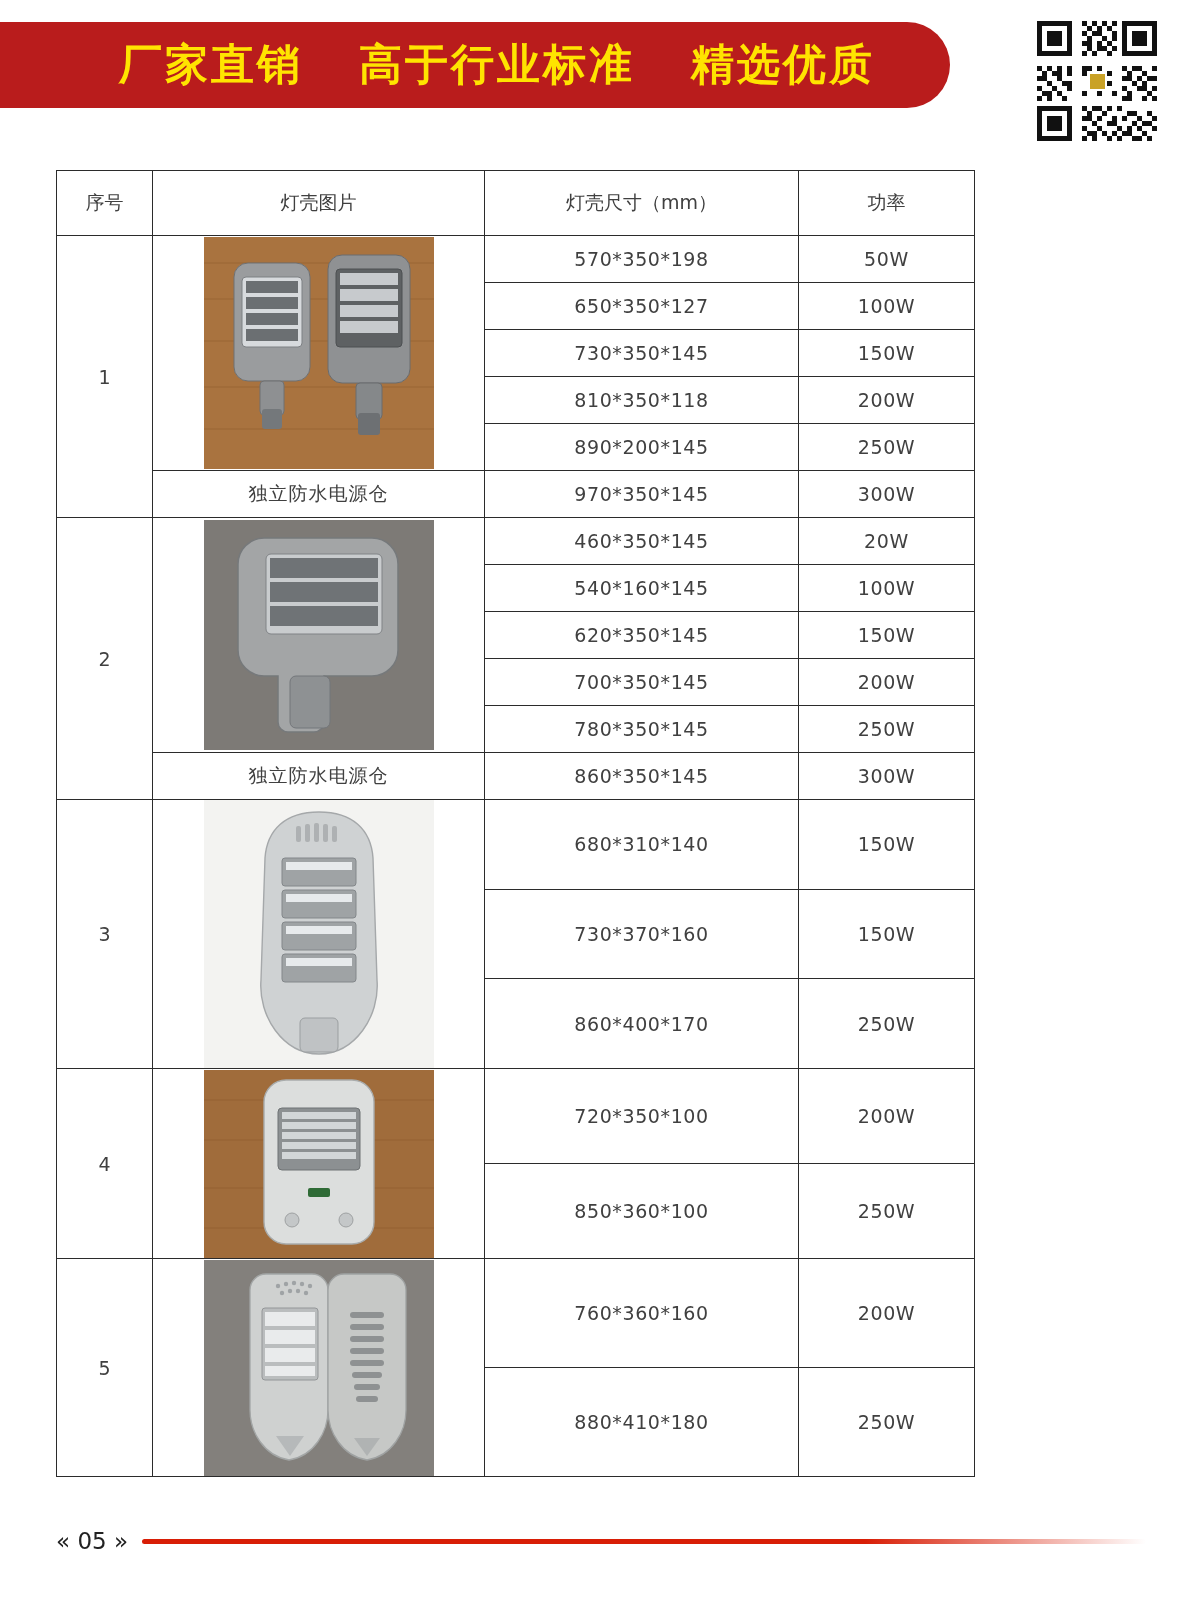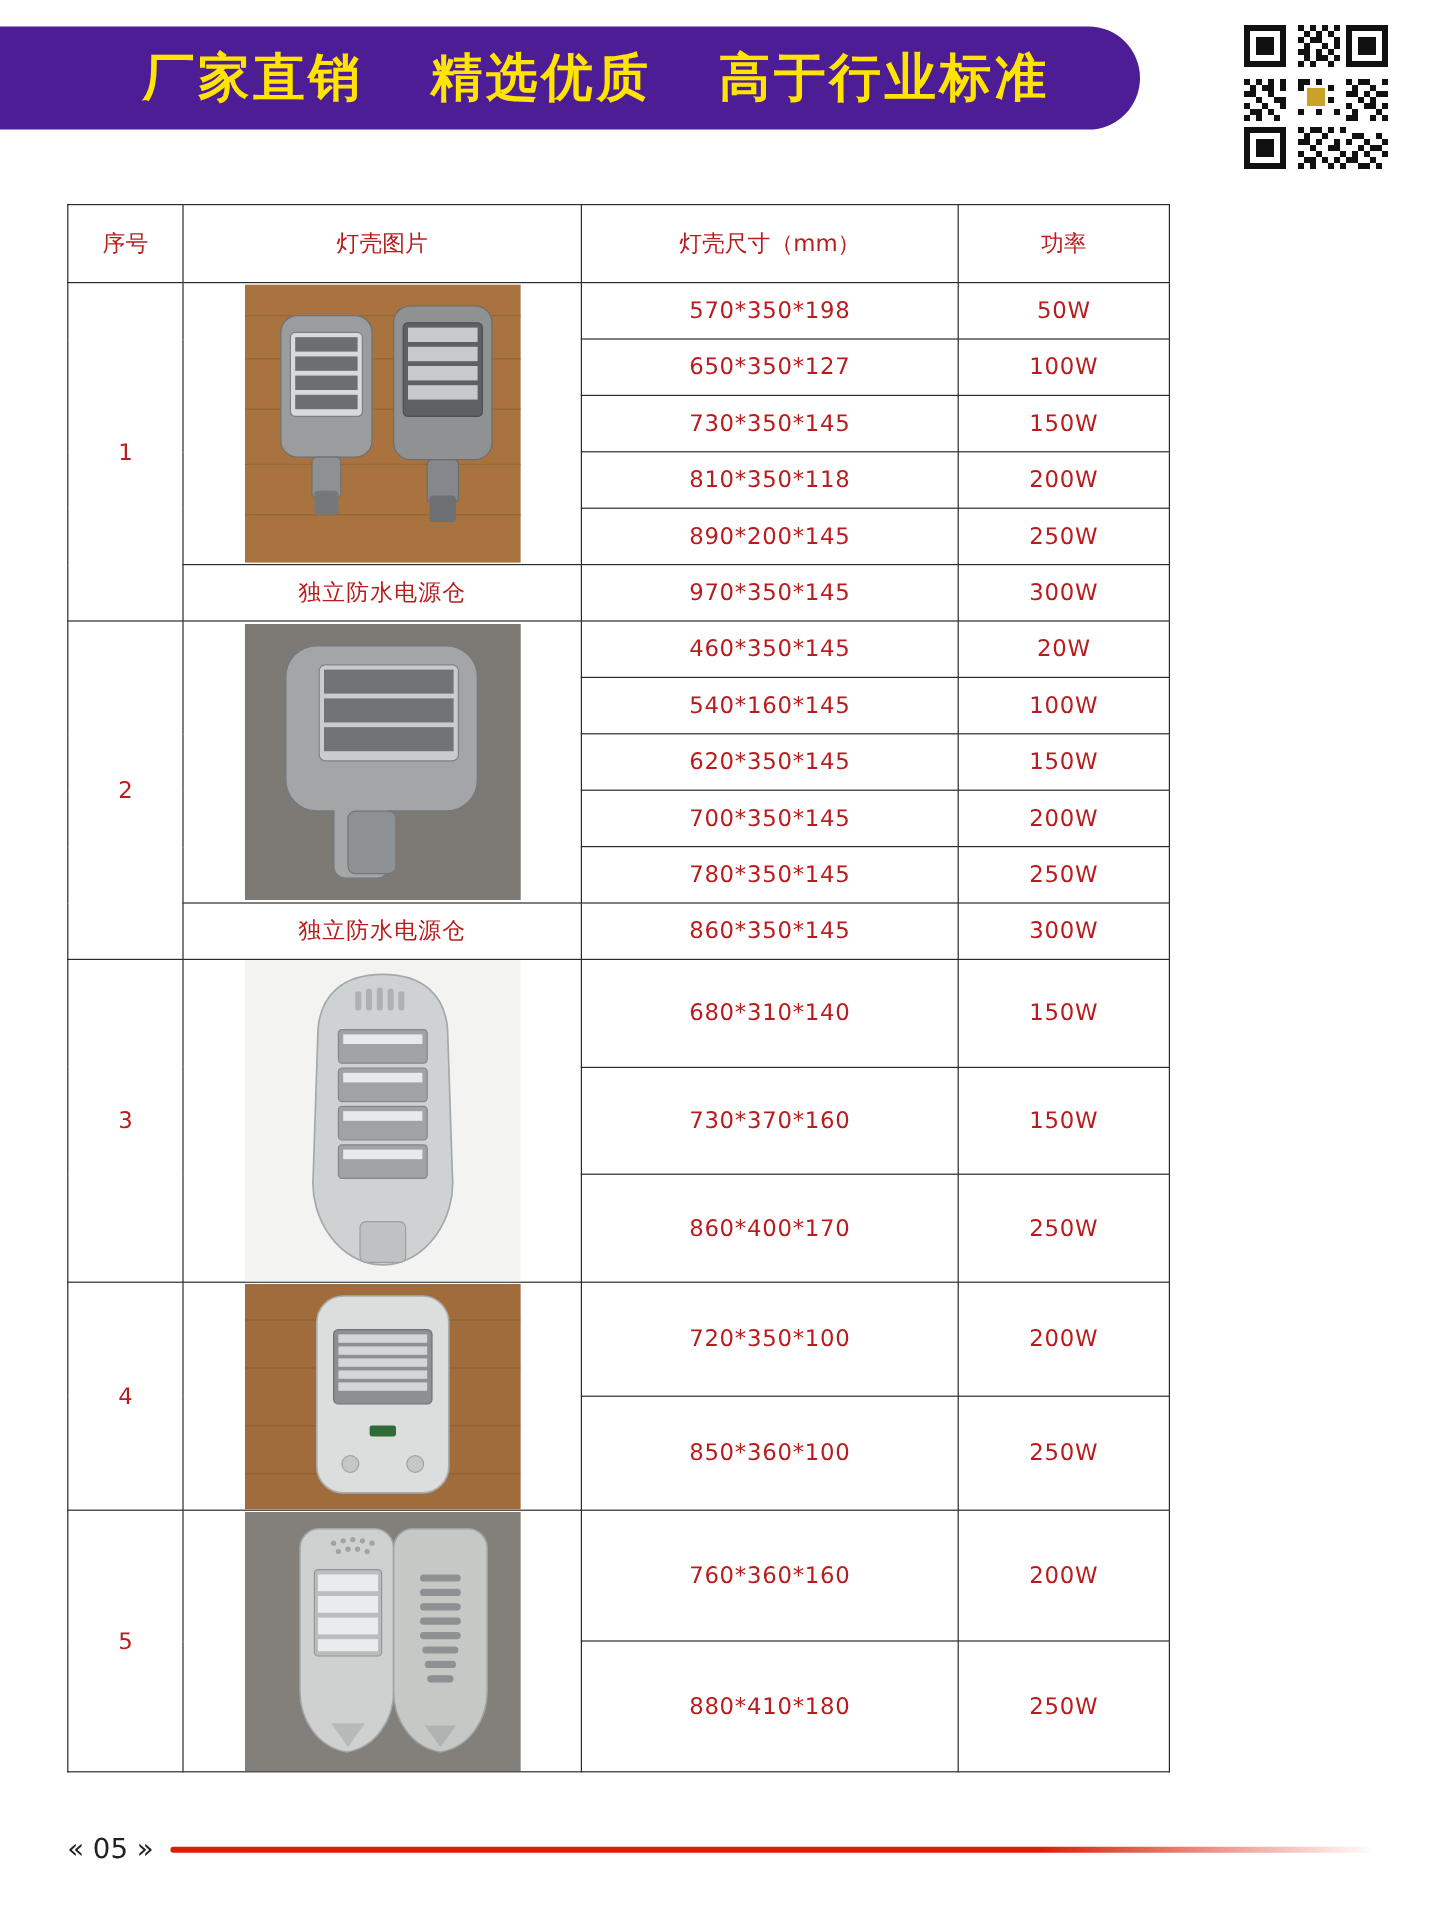--- a/index.html
+++ b/index.html
@@ -16,21 +16,21 @@
     overflow: hidden;
   }
 
   
   .banner {
     position: absolute;
     left: 0;
     top: 22px;
     width: 950px;
     height: 86px;
-    background: #4c1d95;
+    background: #b91c1c;
     border-radius: 0 46px 46px 0;
     display: flex;
     align-items: center;
     justify-content: center;
     box-sizing: border-box;
     padding-left: 44px;
   }
   .banner-inner {
     display: flex;
     align-items: center;
@@ -67,21 +67,21 @@
     border-collapse: collapse;
     width: 100%;
     table-layout: fixed;
   }
   table.spec td, table.spec th {
     border: 1px solid #2b2b2b;
     text-align: center;
     vertical-align: middle;
     font-size: 19px;
     font-family: "DejaVu Sans", "Liberation Sans", sans-serif;
-    color: #b91c1c;
+    color: #404040;
     padding: 0;
   }
   .col-no    { width: 96px; }
   .col-img   { width: 332px; }
   .col-size  { width: 314px; }
   .col-power { width: 176px; }
 
   thead td {
     height: 64px;
     font-size: 22px;
@@ -120,22 +120,22 @@
     background: linear-gradient(to right, #d81e06 0%, #d81e06 72%, #ffffff 100%);
     border-radius: 3px;
   }
 </style>
 </head>
 <body>
 
 <div class="banner">
   <div class="banner-inner">
     <span class="banner-text">厂家直销</span>
+    <span class="banner-text">高于行业标准</span>
     <span class="banner-text">精选优质</span>
-    <span class="banner-text">高于行业标准</span>
   </div>
 </div>
 
 <div class="qr-wrap">
   <svg width="130" height="130" viewBox="0 0 26 26" shape-rendering="crispEdges">
     <rect x="0" y="0" width="26" height="26" fill="#ffffff"></rect>
     <g fill="#111111">
 
       <rect x="1" y="1" width="7" height="7"></rect>
         <rect x="2" y="2" width="5" height="5" fill="#ffffff"></rect>

